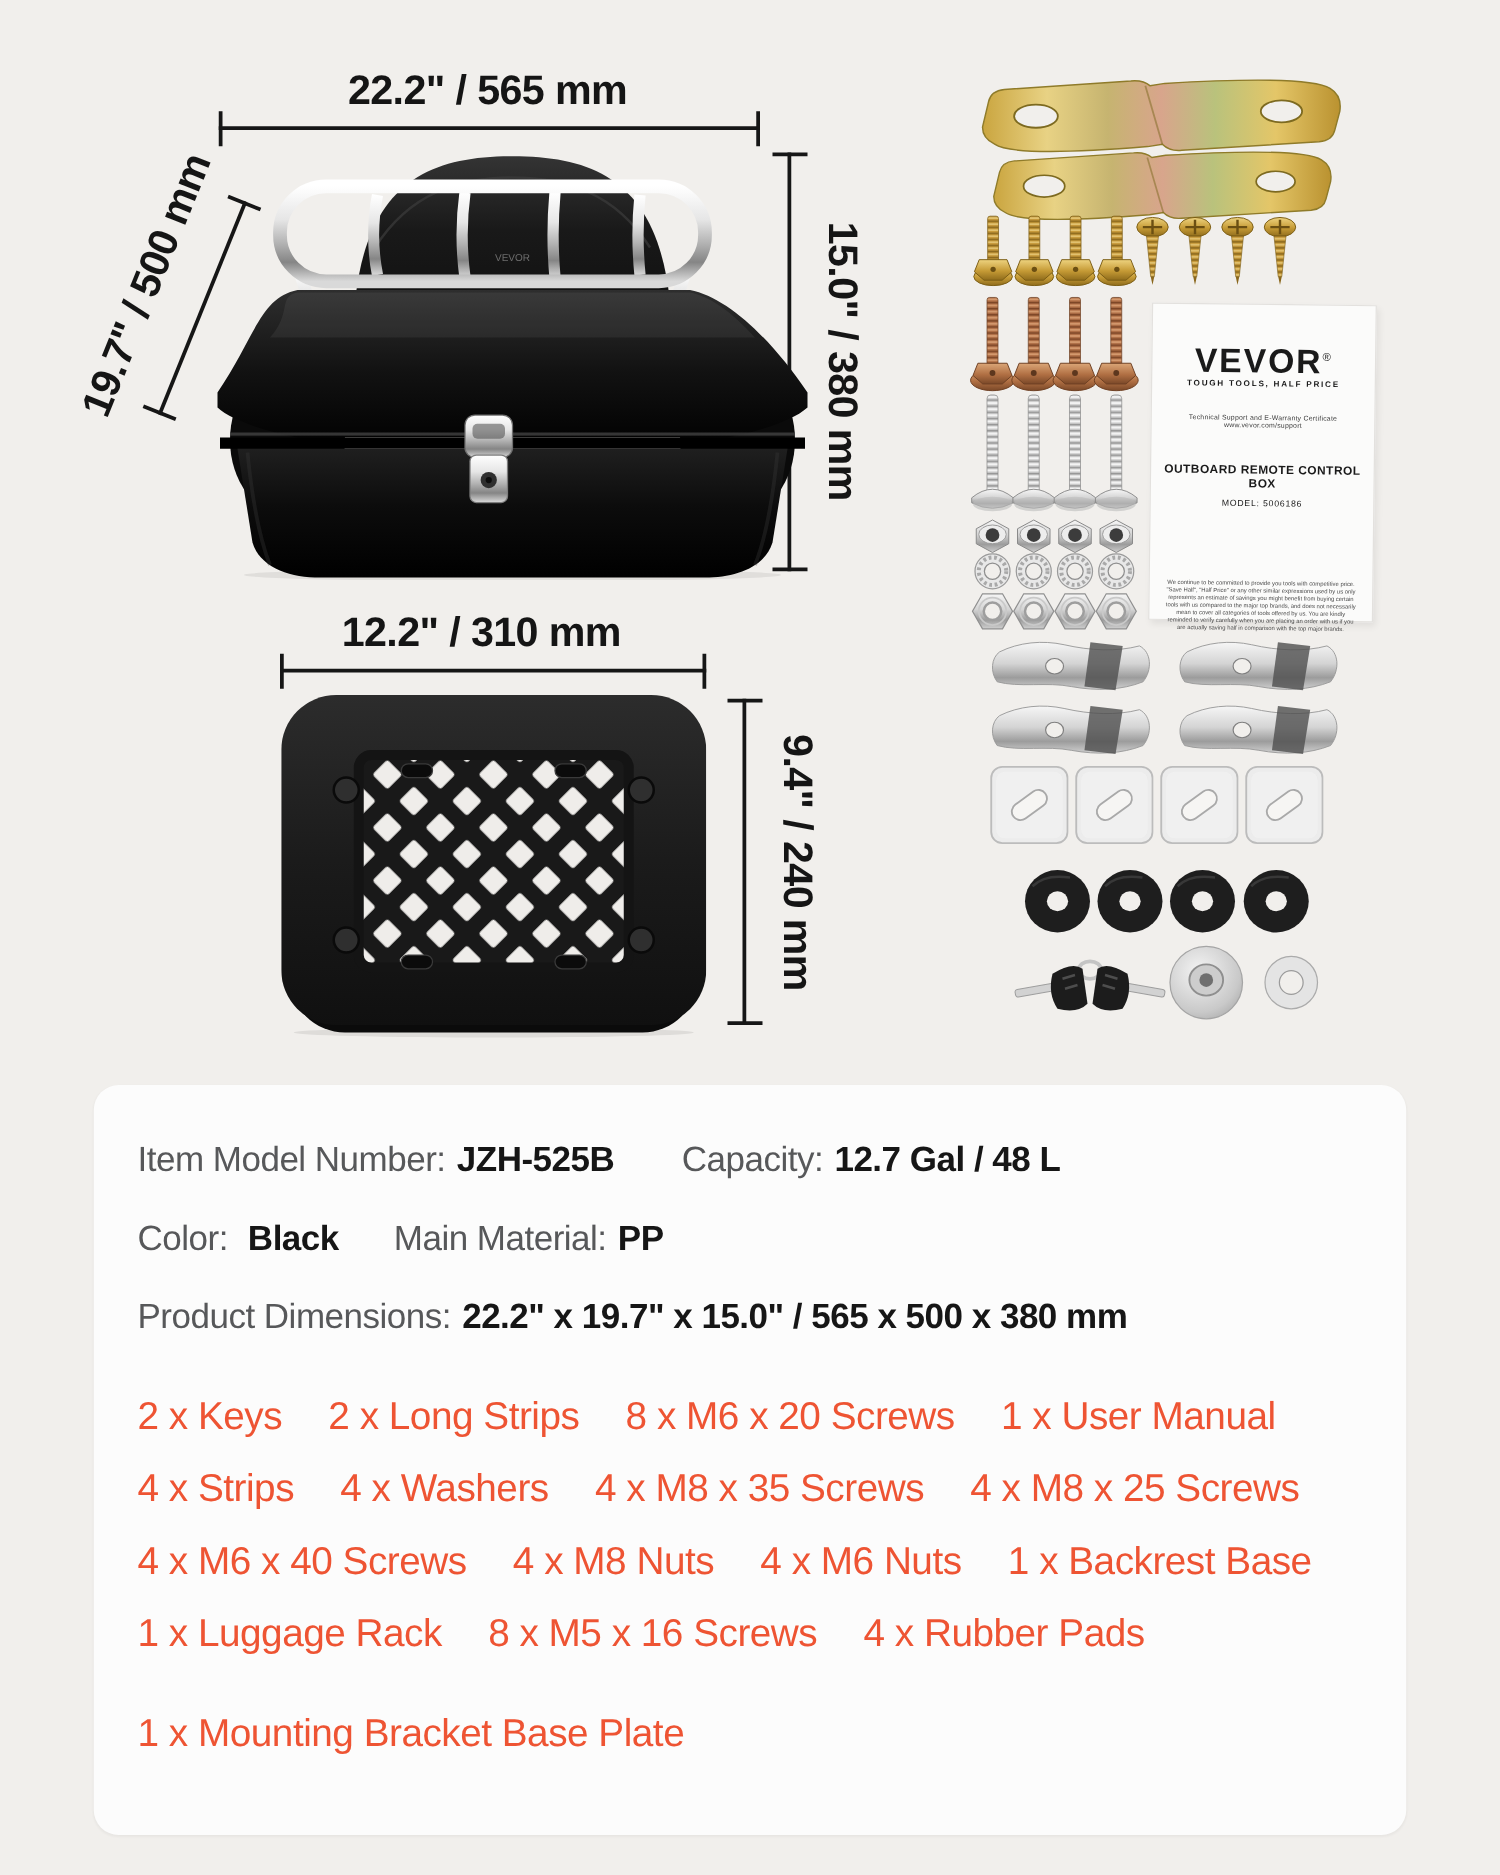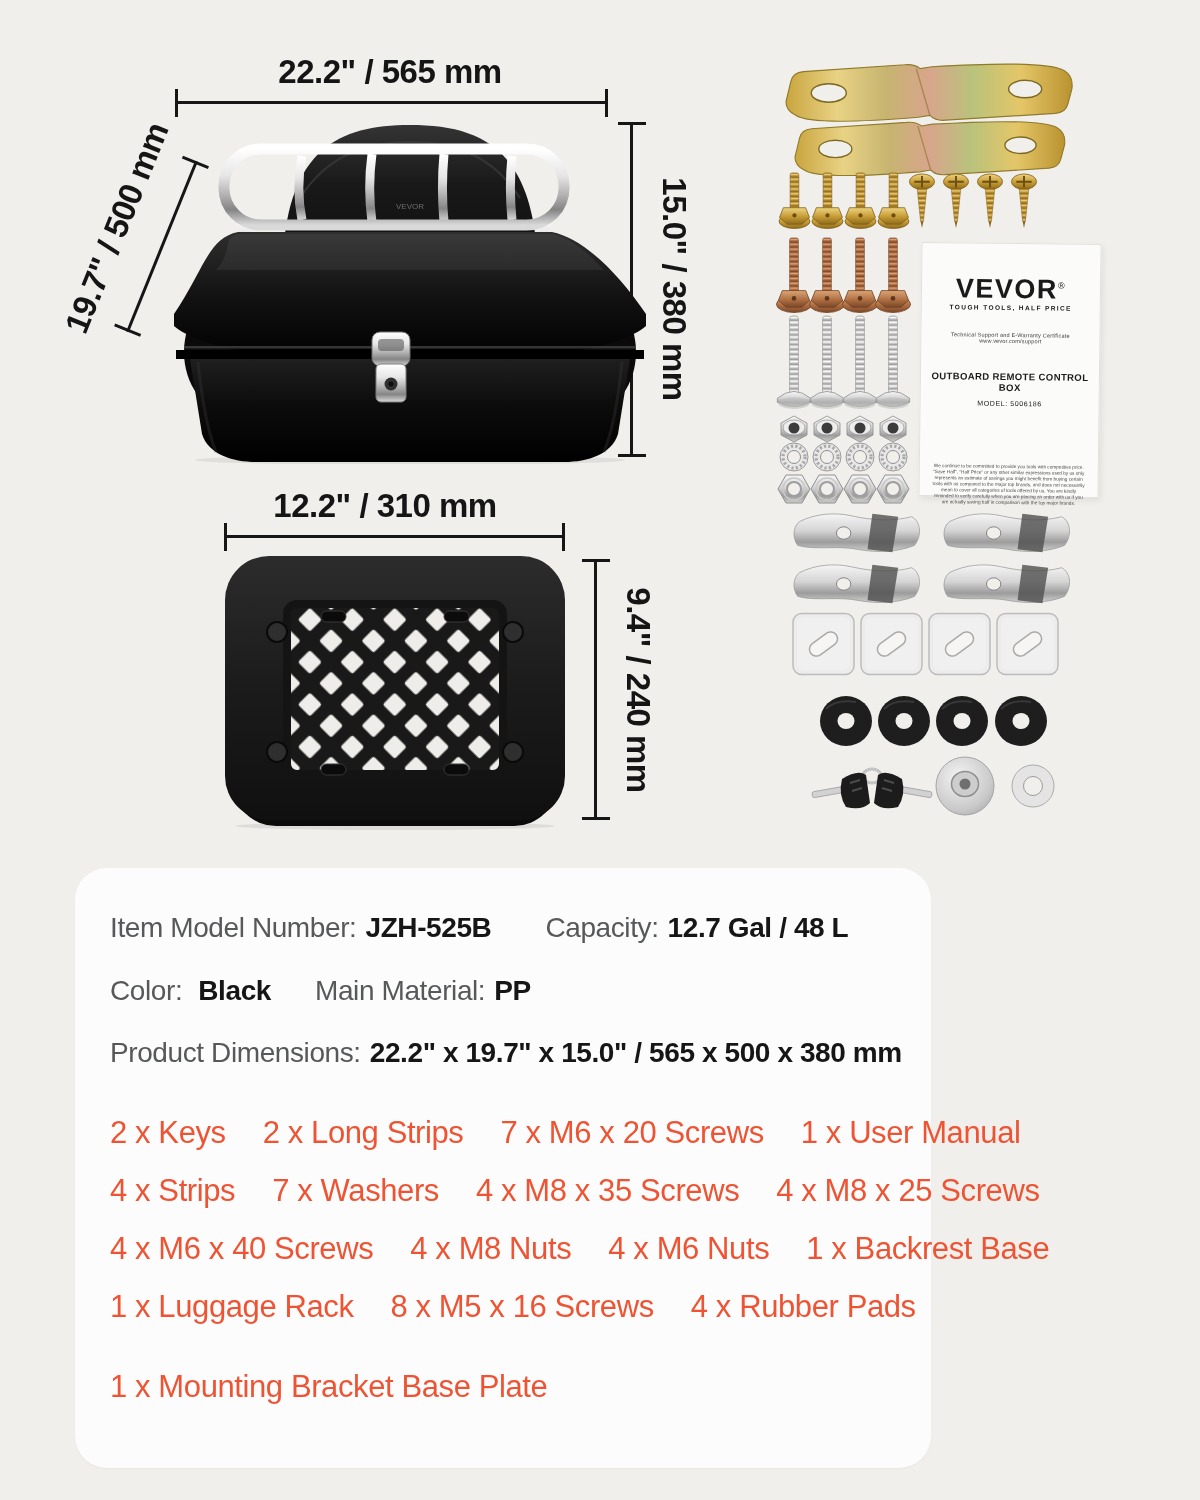--- a/index.html
+++ b/index.html
@@ -35,22 +35,22 @@
   }
   .m-brand{margin-top:28px;font-size:27px;font-weight:800;letter-spacing:1.5px;line-height:27px;}
   .m-brand sup{font-size:9px;font-weight:400;}
   .m-tagline{margin-top:1px;font-size:6.5px;font-weight:700;letter-spacing:1.4px;}
   .m-support{margin-top:21px;font-size:5.5px;color:#3c3c3c;letter-spacing:.2px;}
   .m-title{margin-top:27px;font-size:9.5px;font-weight:700;letter-spacing:.4px;}
   .m-model{margin-top:7px;font-size:7px;letter-spacing:.6px;}
   .m-fine{margin-top:57px;padding:0 12px;font-size:4.7px;line-height:6px;color:#474747;text-align:center;}
   
   #panel{
-    position:absolute;left:75px;top:868px;width:856px;height:600px;
-    background:#fcfcfc;border-radius:32px;box-shadow:0 1px 2px rgba(0,0,0,.04);
+    position:absolute;left:75px;top:868px;width:1050px;height:600px;
+    background:#fcfcfc;border-radius:20px;box-shadow:0 1px 2px rgba(0,0,0,.04);
   }
   .spec-row{position:absolute;left:35px;display:flex;align-items:baseline;font-size:28px;letter-spacing:-0.4px;white-space:nowrap;}
   .spec-row .pair .lbl{color:#57585a;font-weight:400;margin-right:9px;}
   .spec-row .pair.tight .lbl{margin-right:16px;}
   .spec-row .pair .val{color:#161616;font-weight:700;}
   #spec-1{top:44px;gap:54px;} #spec-2{top:107px;gap:44px;} #spec-3{top:169px;}
   .parts-row{
     position:absolute;left:35px;display:flex;gap:37px;white-space:nowrap;
     font-size:31px;font-weight:400;letter-spacing:-0.4px;color:#ee5433;
   }
@@ -394,26 +394,26 @@
       <span class="pair tight"><span class="lbl">Color:</span><span class="val">Black</span></span>
       <span class="pair"><span class="lbl">Main Material:</span><span class="val">PP</span></span>
     </div>
     <div class="spec-row" id="spec-3">
       <span class="pair"><span class="lbl">Product Dimensions:</span><span class="val">22.2" x 19.7" x 15.0" / 565 x 500 x 380 mm</span></span>
     </div>
 
     <div class="parts-row" id="parts-1">
       <span>2 x Keys</span>
       <span>2 x Long Strips</span>
-      <span>7 x M6 x 20 Screws</span>
+      <span>8 x M6 x 20 Screws</span>
       <span>1 x User Manual</span>
     </div>
     <div class="parts-row" id="parts-2">
       <span>4 x Strips</span>
-      <span>7 x Washers</span>
+      <span>4 x Washers</span>
       <span>4 x M8 x 35 Screws</span>
       <span>4 x M8 x 25 Screws</span>
     </div>
     <div class="parts-row" id="parts-3">
       <span>4 x M6 x 40 Screws</span>
       <span>4 x M8 Nuts</span>
       <span>4 x M6 Nuts</span>
       <span>1 x Backrest Base</span>
     </div>
     <div class="parts-row" id="parts-4">

